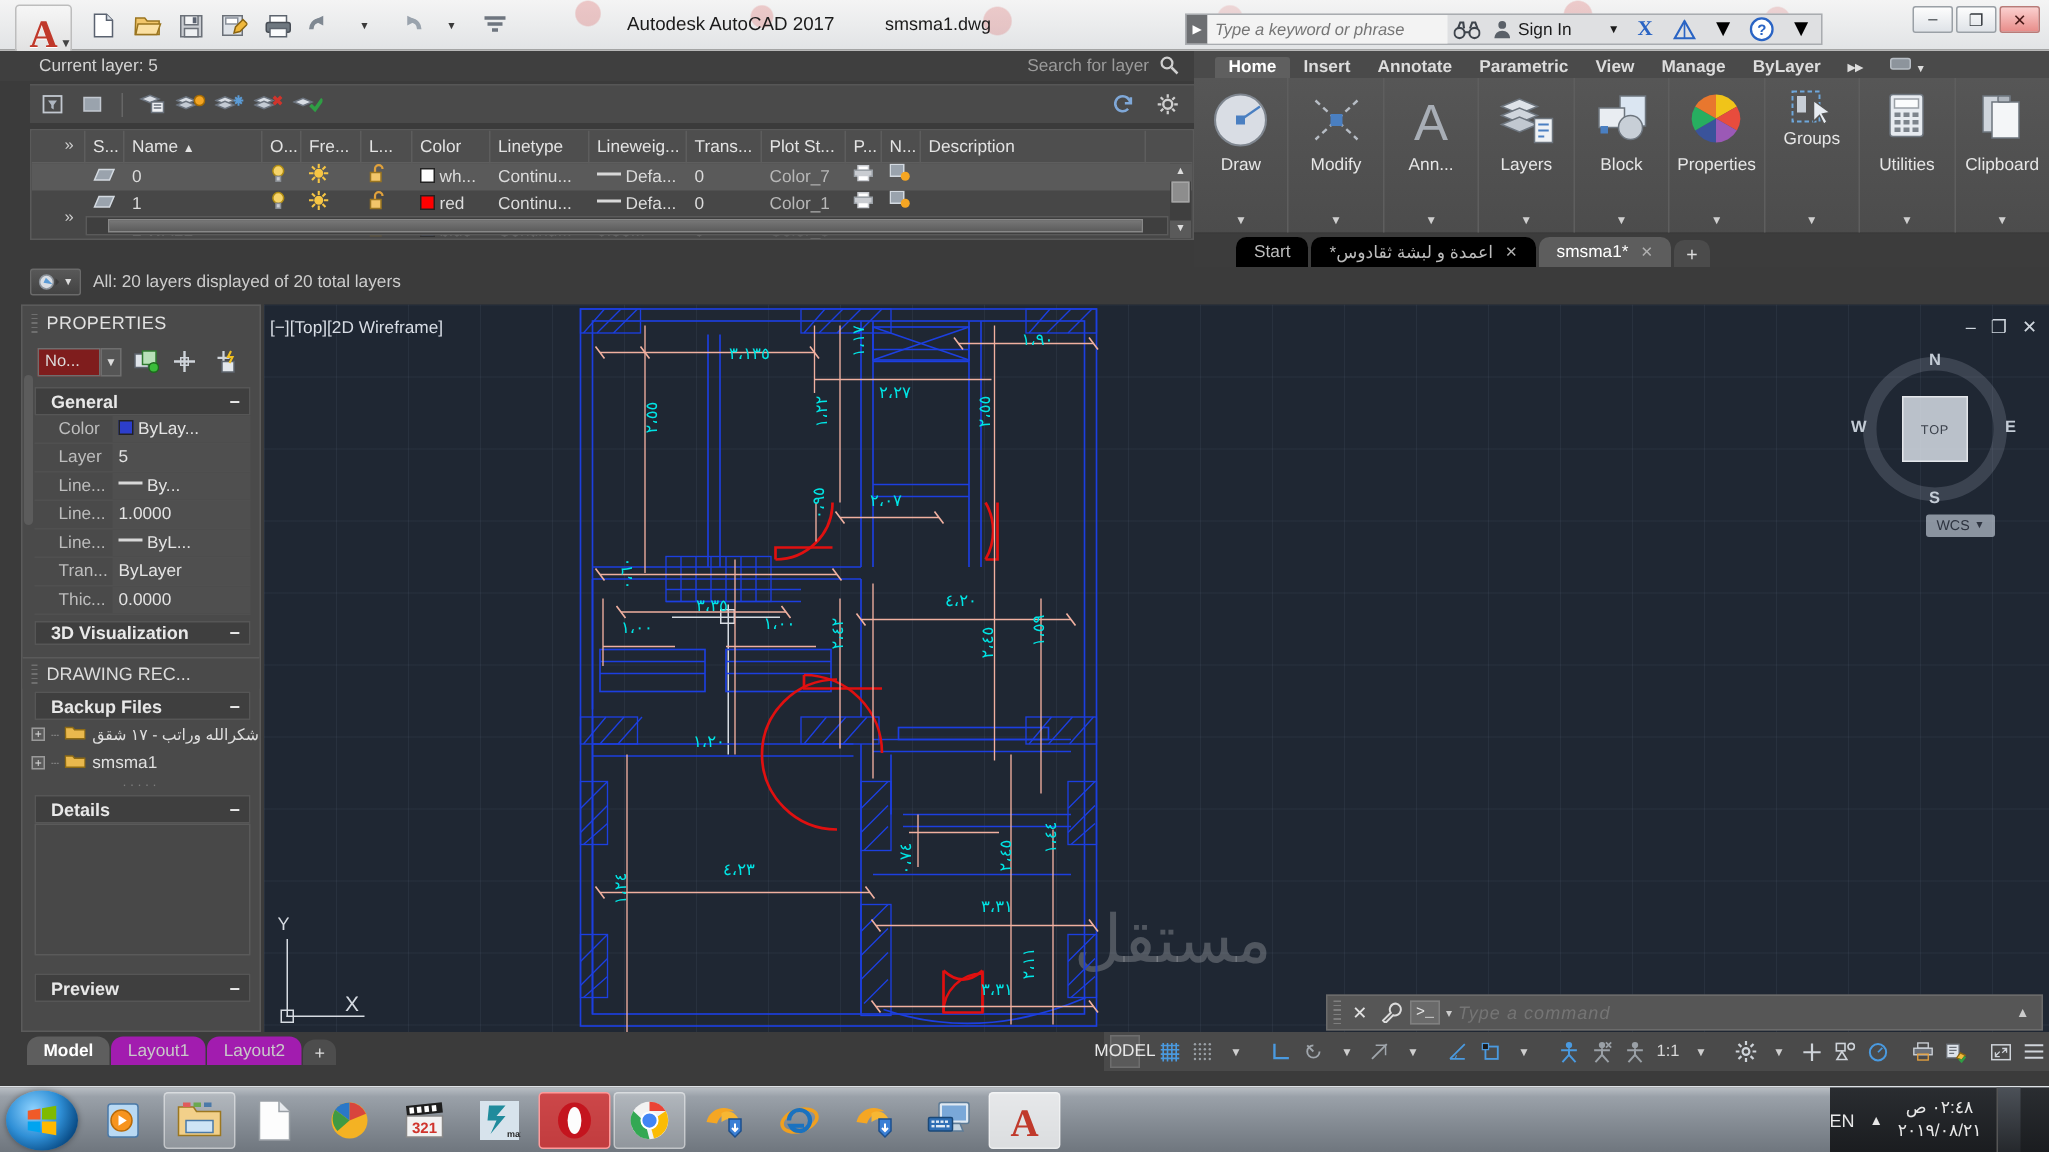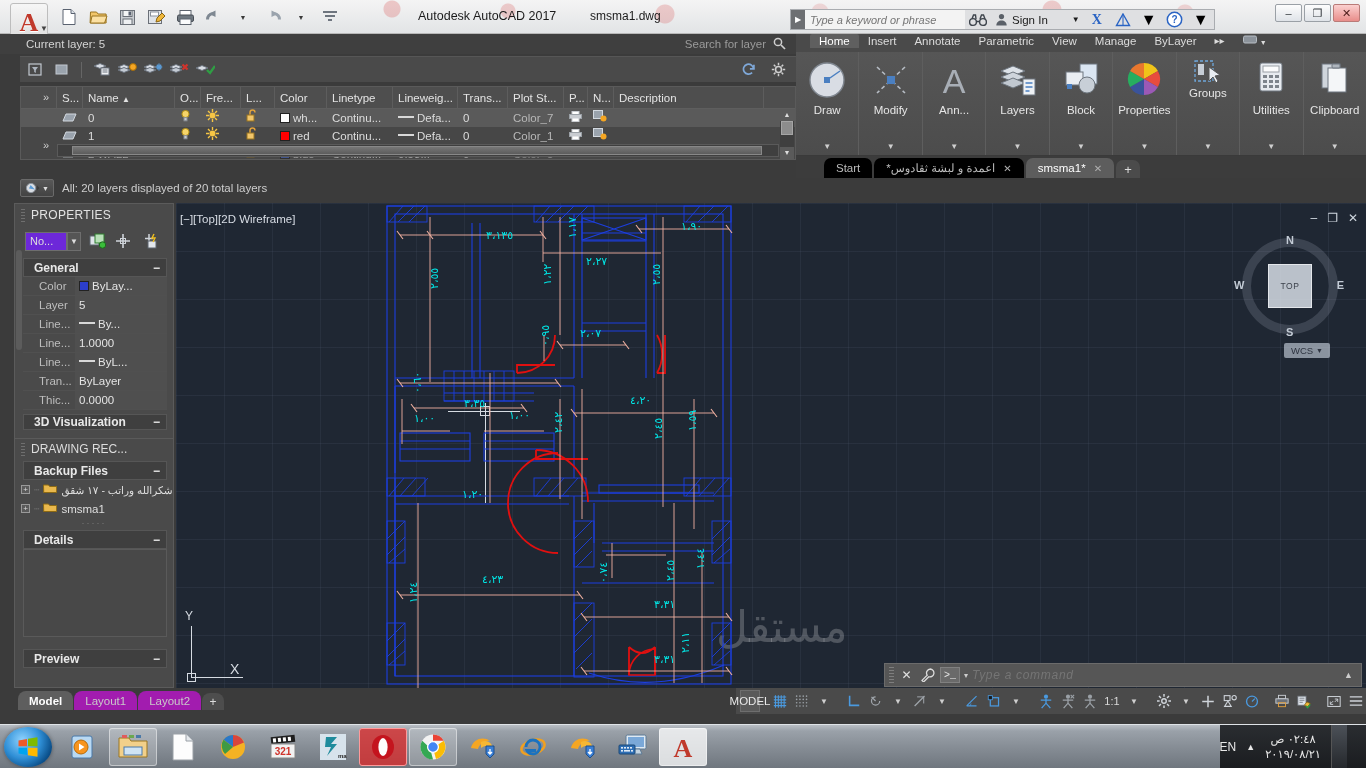--- a/index.html
+++ b/index.html
@@ -95,21 +95,21 @@
   .chev{position:absolute;left:22px;font-size:11px;color:#cfcfcf;}
   #layer-status{
     position:absolute;left:20px;top:178px;width:776px;height:20px;color:#cdcdcd;font-size:11.5px;
     display:flex;align-items:center;gap:8px;
   }
   #ls-icon{width:34px;height:18px;background:linear-gradient(#585858,#434343);border:1px solid #6a6a6a;
     display:flex;align-items:center;justify-content:center;border-radius:2px;}
   
   #ribbon-tabs{
     position:absolute;left:796px;top:34px;width:570px;height:18px;background:#4a4a4a;
-    display:flex;align-items:flex-start;font-size:11.5px;color:#dcdcdc;padding-left:14px;gap:0;
+    display:flex;align-items:flex-end;font-size:11.5px;color:#dcdcdc;padding-left:14px;gap:0;font-weight:bold;
   }
   .rtab{padding:1px 9px;cursor:pointer;}
   .rtab.active{background:#5f5f5f;color:#fff;border-radius:2px 2px 0 0;}
   #ribbon-panels{
     position:absolute;left:796px;top:52px;width:570px;height:104px;
     background:linear-gradient(#565656,#4c4c4c);
     display:flex;align-items:stretch;border-bottom:1px solid #3a3a3a;
   }
   .rpanel{
     flex:1;display:flex;flex-direction:column;align-items:center;justify-content:flex-start;
@@ -135,21 +135,21 @@
   
   #props{
     position:absolute;left:14px;top:203px;width:160px;height:485px;background:#4a4a4a;
     border:1px solid #5b5b5b;
   }
   #props-title{height:22px;color:#e2e2e2;font-size:12px;display:flex;align-items:center;padding-left:16px;
     letter-spacing:.3px;}
   #props-grip{position:absolute;left:6px;top:5px;width:4px;height:14px;
      background:repeating-linear-gradient(#6f6f6f 0 1px, transparent 1px 3px);}
   #props-toolrow{height:30px;display:flex;align-items:center;gap:6px;padding-left:10px;}
-  #nosel{width:42px;height:19px;background:#6d28d9;border:1px solid #6e6e6e;color:#ddd;font-size:11px;
+  #nosel{width:42px;height:19px;background:#7f1d1d;border:1px solid #6e6e6e;color:#ddd;font-size:11px;
     display:flex;align-items:center;padding-left:4px;}
   #nosel-caret{width:14px;height:19px;background:#555;border:1px solid #6e6e6e;color:#ddd;font-size:8px;
     display:flex;align-items:center;justify-content:center;margin-left:-6px;}
   .ptool{width:20px;height:20px;display:flex;align-items:center;justify-content:center;cursor:pointer;}
   .sect-head{
     height:19px;background:#3f3f3f;color:#e8e8e8;font-size:12px;font-weight:bold;
     display:flex;align-items:center;justify-content:space-between;padding:0 6px 0 10px;
     margin:2px 6px 0 8px; border:1px solid #565656;
   }
   .prow{display:flex;height:19px;font-size:11.5px;margin:0 6px 0 8px;border-bottom:1px solid #505050;}

